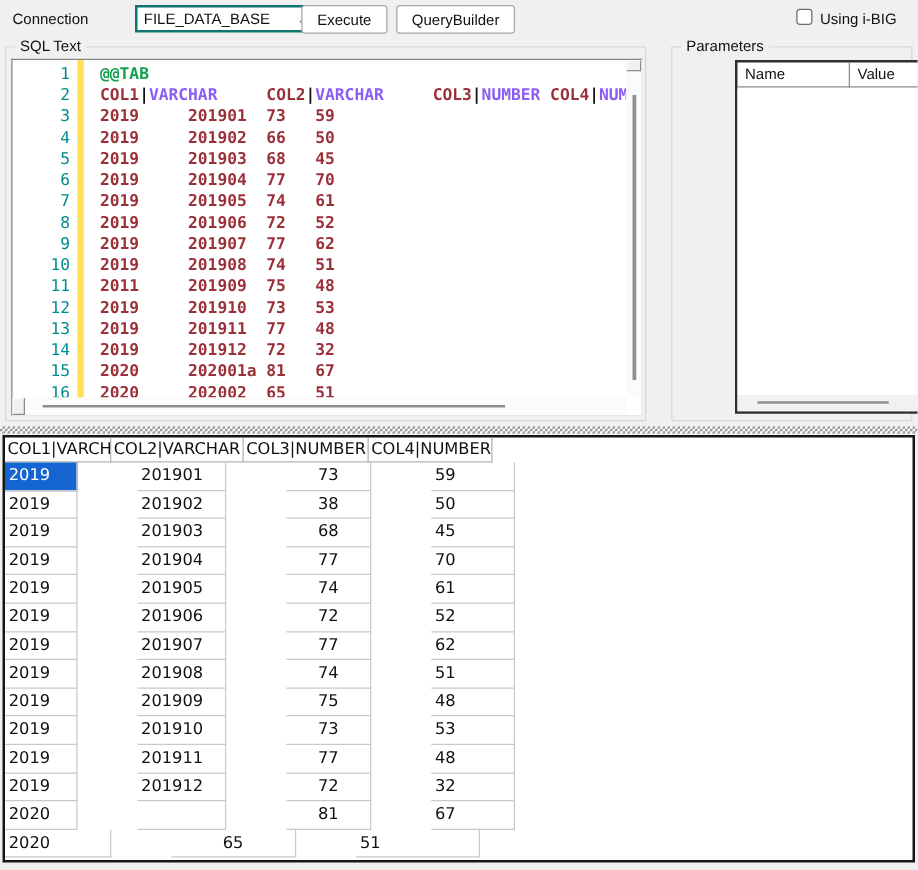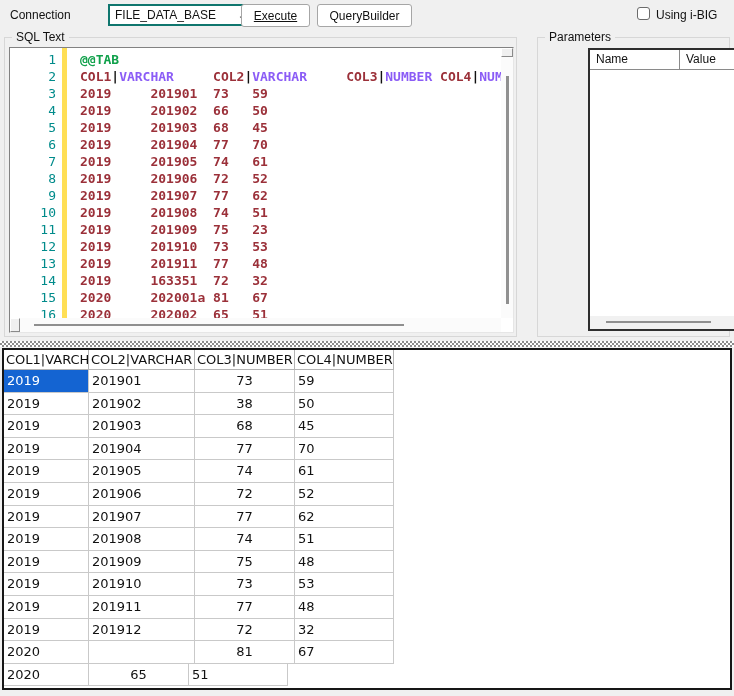--- a/index.html
+++ b/index.html
@@ -9,21 +9,21 @@
 
   
   .lbl { position:absolute; white-space:nowrap; }
   #connection-label { left:10px; top:8px; }
   #connection-combo { position:absolute; left:88px; top:4px; width:145px; height:22px;
     background:#fff; border:2px solid #0f766e; display:flex; align-items:center;margin-left:20px; }
   #connection-combo .val { flex:1; padding-left:5px; white-space:nowrap; overflow:hidden; }
   #connection-combo .chev { width:18px; text-align:center; color:#5a5a5a; font-size:11px; }
   .btn { position:absolute; top:4px; height:23px; background:#fff; border:1px solid #a6a6a6;
     border-radius:3px; font-family:"Liberation Sans",sans-serif; font-size:12px; color:#111; text-align:center; }
-  #execute-btn { left:241px; width:69px;text-decoration:underline; }
+  #execute-btn { left:241px; width:69px; }
   #querybuilder-btn { left:317px; width:95px; }
   #ibig-box { position:absolute; left:637px; top:7px; width:13px; height:13px;
     background:#fff; border:1px solid #6b6b6b; border-radius:3px; }
   #ibig-label { left:656px; top:8px;text-align:right; }
 
   
   .group { position:absolute; border:1px solid #d7d7d7; }
   .group > .gtitle { position:absolute; top:-8px; left:7px; background:#f0f0f0; padding:0 4px; }
   #sql-group { left:4px; top:37px; width:513px; height:300px; }
   #params-group { left:537px; top:37px; width:193px; height:300px; }
@@ -66,21 +66,21 @@
   #splitter { position:absolute; left:0; top:341px; width:734px; height:6px; background:#fff;
     background-image:
       linear-gradient(45deg,#8c8c8c 25%,transparent 25%,transparent 75%,#8c8c8c 75%),
       linear-gradient(45deg,#8c8c8c 25%,transparent 25%,transparent 75%,#8c8c8c 75%);
     background-size:4px 4px; background-position:0 0,2px 2px; }
 
   
   #results { position:absolute; left:2px; top:348px; width:730px; height:342px;
     background:#fff; border:2px solid #161616; overflow:hidden;
     font-family:"DejaVu Sans", sans-serif; font-size:13px; }
-  .grow { display:flex; width:408px; height:22.6px; }
+  .grow { display:flex; width:408px; height:22.6px;gap:48px; }
   #grid-header { display:flex; width:408px; height:20px; }
   .hcell { height:100%; line-height:19px; text-align:center; padding:0 2px;
     border-right:1px solid #b4b4b4; border-bottom:1px solid #b4b4b4;
     white-space:nowrap; overflow:hidden; }
   .gcell { height:100%; line-height:22px; padding:0 3px;
     border-right:1px solid #c9c9c9; border-bottom:1px solid #c9c9c9;
     white-space:nowrap; overflow:hidden; }
   .c1 { width:85px; } .c2 { width:106px; } .c3 { width:100px;text-align:center; } .c4 { width:99px; }
   .gcell.selected { background:#1464d2; color:#fff; }
 </style>
@@ -109,24 +109,24 @@
       <div class="eline"><span class="lno">1</span><span class="dir">@@TAB</span></div>
       <div class="eline"><span class="lno">2</span><span class="num">COL1</span><span class="pipe">|</span><span class="kw">VARCHAR</span><span class="sp">     </span><span class="num">COL2</span><span class="pipe">|</span><span class="kw">VARCHAR</span><span class="sp">     </span><span class="num">COL3</span><span class="pipe">|</span><span class="kw">NUMBER</span><span class="sp"> </span><span class="num">COL4</span><span class="pipe">|</span><span class="kw">NUMBER</span></div>
       <div class="eline"><span class="lno">3</span><span class="num">2019     201901  73   59</span></div>
       <div class="eline"><span class="lno">4</span><span class="num">2019     201902  66   50</span></div>
       <div class="eline"><span class="lno">5</span><span class="num">2019     201903  68   45</span></div>
       <div class="eline"><span class="lno">6</span><span class="num">2019     201904  77   70</span></div>
       <div class="eline"><span class="lno">7</span><span class="num">2019     201905  74   61</span></div>
       <div class="eline"><span class="lno">8</span><span class="num">2019     201906  72   52</span></div>
       <div class="eline"><span class="lno">9</span><span class="num">2019     201907  77   62</span></div>
       <div class="eline"><span class="lno">10</span><span class="num">2019     201908  74   51</span></div>
-      <div class="eline"><span class="lno">11</span><span class="num">2019     201909  75   23</span></div>
+      <div class="eline"><span class="lno">11</span><span class="num">2011     201909  75   48</span></div>
       <div class="eline"><span class="lno">12</span><span class="num">2019     201910  73   53</span></div>
       <div class="eline"><span class="lno">13</span><span class="num">2019     201911  77   48</span></div>
-      <div class="eline"><span class="lno">14</span><span class="num">2019     163351  72   32</span></div>
+      <div class="eline"><span class="lno">14</span><span class="num">2019     201912  72   32</span></div>
       <div class="eline"><span class="lno">15</span><span class="num">2020     202001a 81   67</span></div>
       <div class="eline"><span class="lno">16</span><span class="num">2020     202002  65   51</span></div>
     </div>
     <div id="v-scroll">
       <div id="v-thumb"></div>
     </div>
     <div id="v-grip"></div>
     <div id="h-scroll">
       <div id="h-thumb"></div>
     </div>

